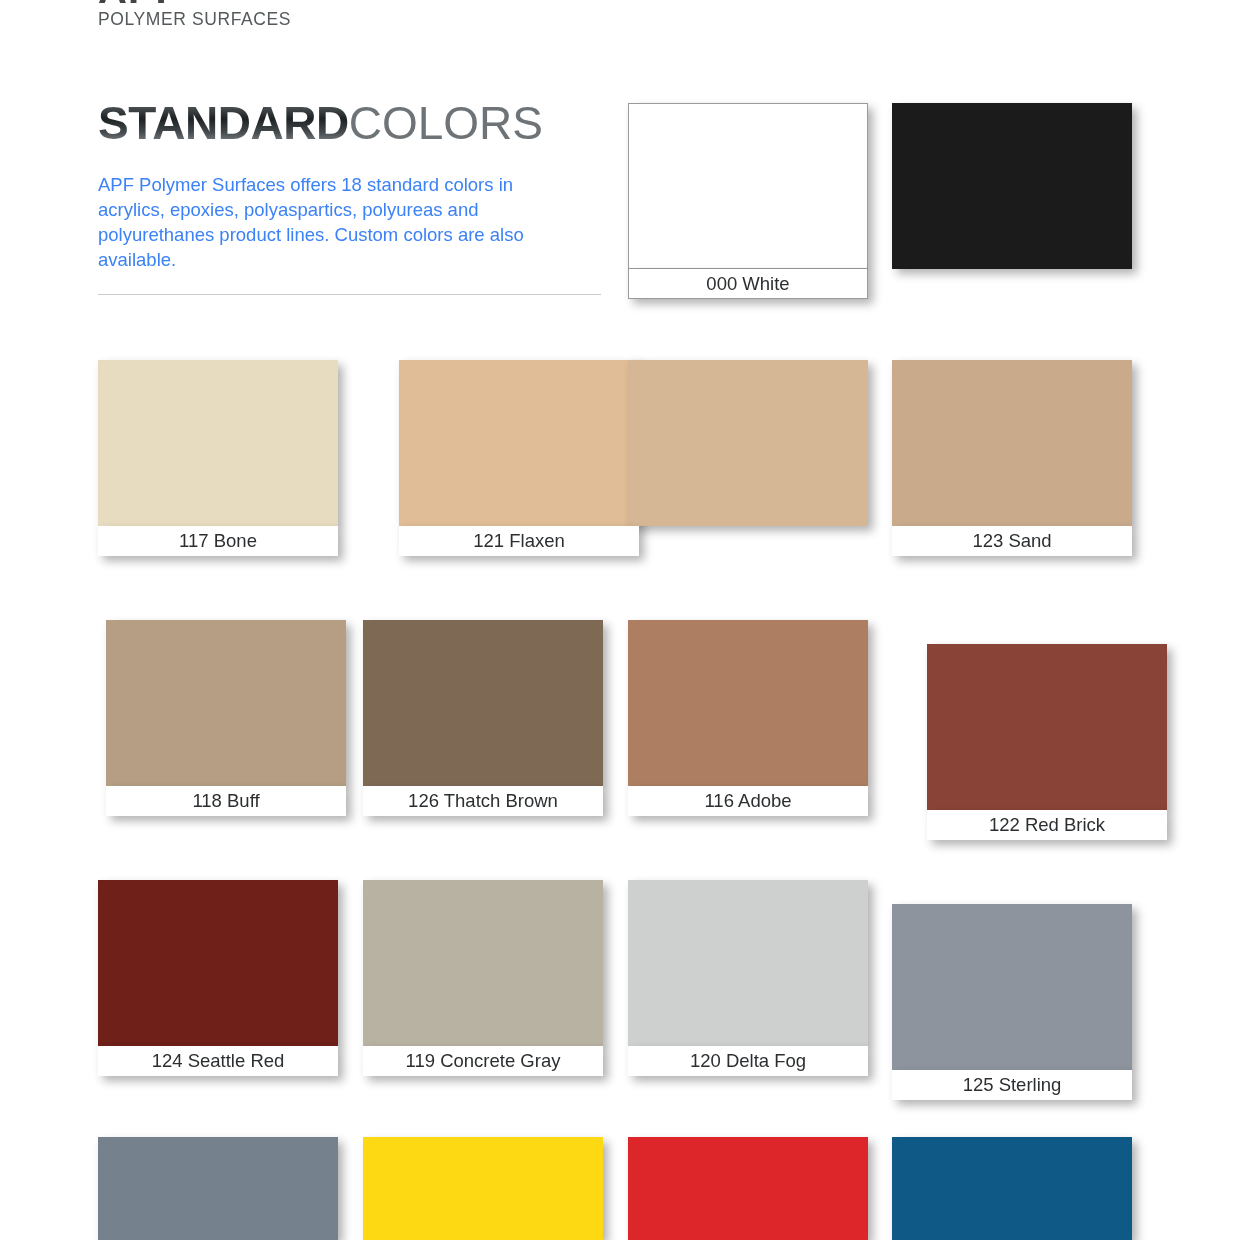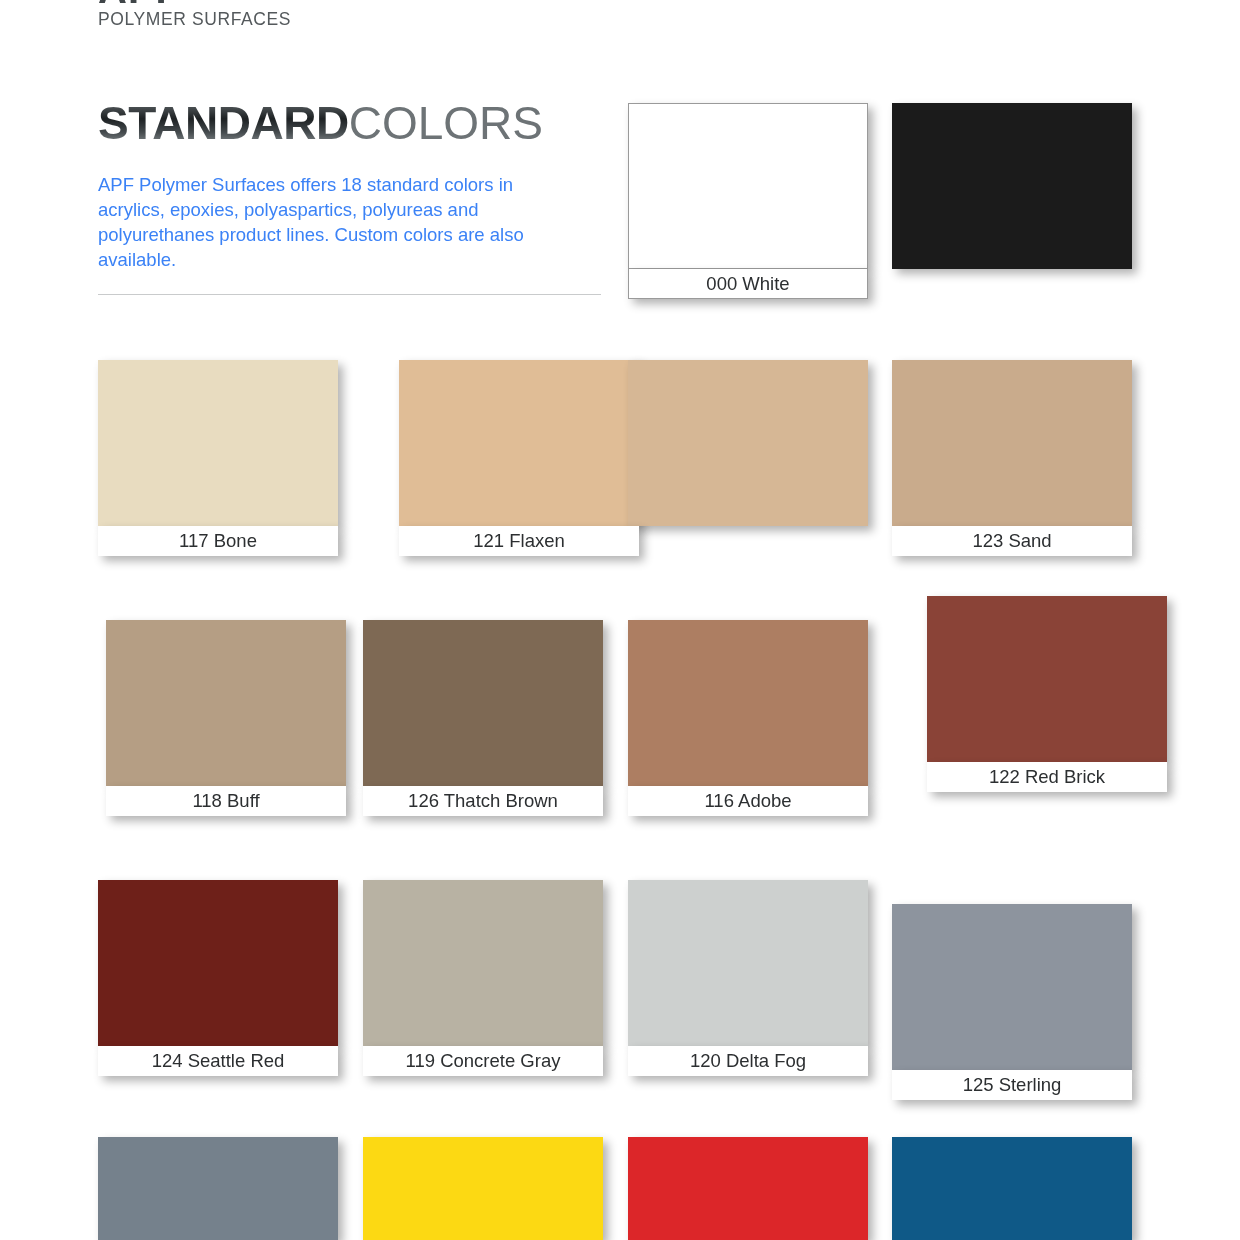--- a/index.html
+++ b/index.html
@@ -165,21 +165,21 @@
       <div class="label">118 Buff</div>
     </div>
     <div class="swatch" style="left: 363px; top: 620px;">
       <div class="chip" style="background: rgb(126, 105, 84);"></div>
       <div class="label">126 Thatch Brown</div>
     </div>
     <div class="swatch" style="left: 628px; top: 620px;">
       <div class="chip" style="background: rgb(173, 126, 98);"></div>
       <div class="label">116 Adobe</div>
     </div>
-    <div class="swatch" style="left: 892px; top: 596px; padding-left: 35px;">
+    <div class="swatch" style="left: 892px; top: 644px; padding-left: 35px;">
       <div class="chip" style="background: rgb(138, 67, 55);"></div>
       <div class="label">122 Red Brick</div>
     </div>
     <div class="swatch" style="left: 98px; top: 880px;">
       <div class="chip" style="background: rgb(110, 32, 25);"></div>
       <div class="label">124 Seattle Red</div>
     </div>
     <div class="swatch" style="left: 363px; top: 880px;">
       <div class="chip" style="background: rgb(184, 178, 163);"></div>
       <div class="label">119 Concrete Gray</div>

